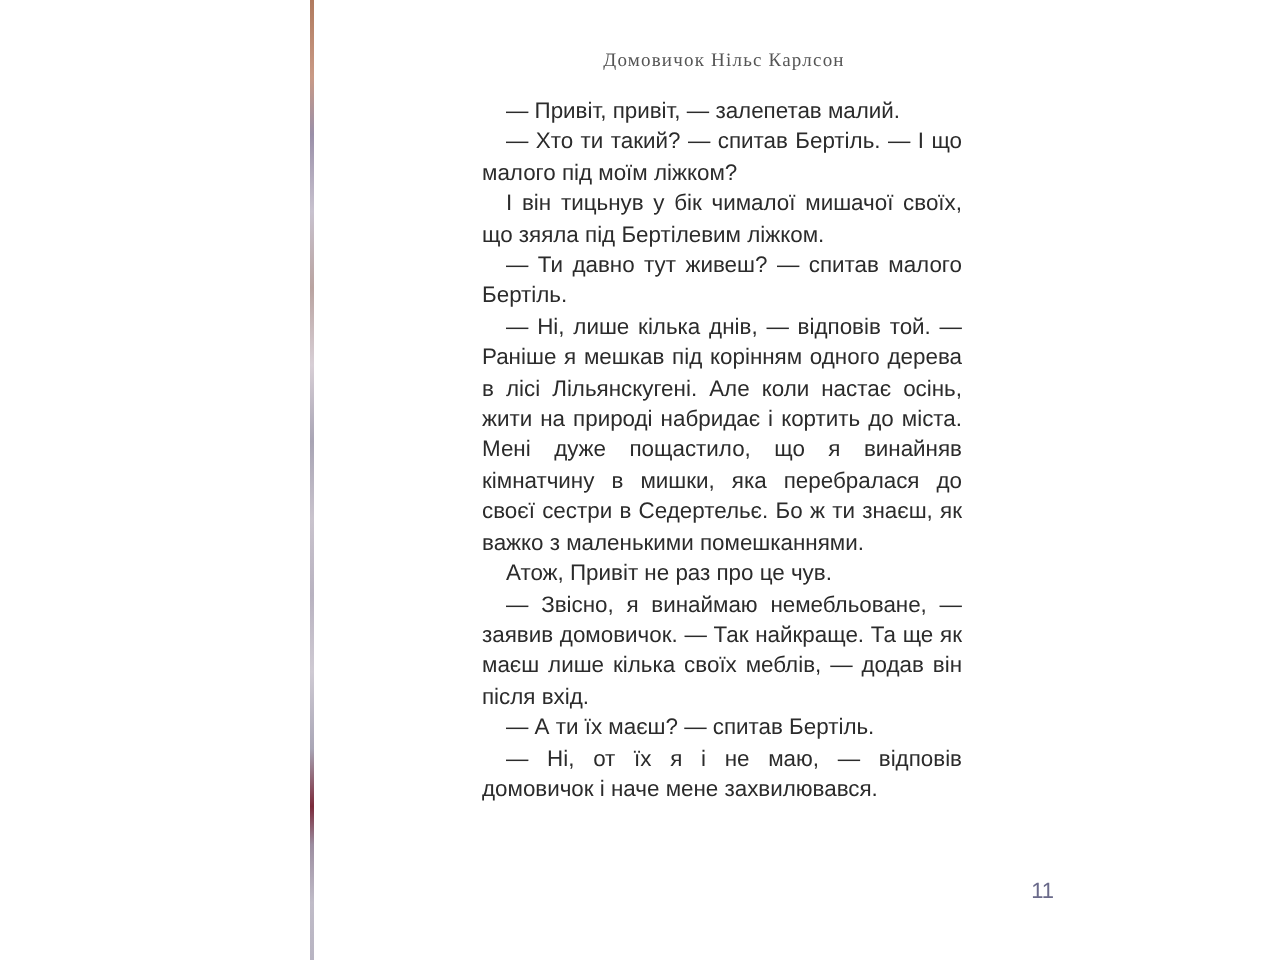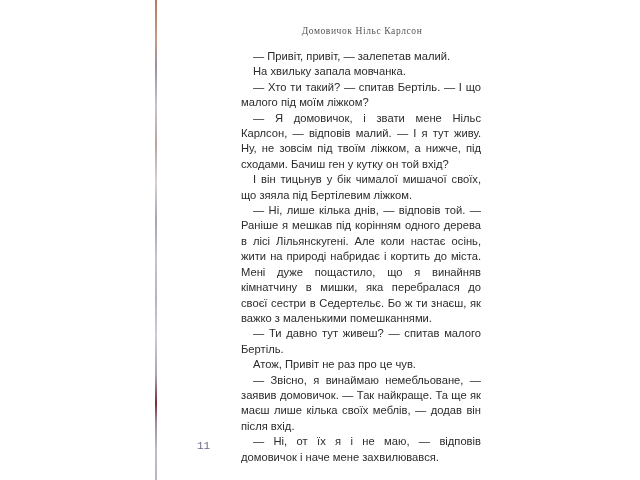--- a/index.html
+++ b/index.html
@@ -62,43 +62,42 @@
     .text-block p {
       margin: 0;
       text-indent: 12px;
       hyphens: manual;
     }
     .page-number {
       position: absolute;
       left: 0;
       top: 440px;
       width: 330px;
-      text-align: left;
-      font-family: Liberation Mono, monospace;
+      text-align: right;
+      font-family: Liberation Sans, sans-serif;
       font-size: 11px;
       color: #6a6a8a;
     }
   </style>
 </head>
 <body>
 
 <div class="stage">
   <div class="spine-strip"></div>
   <div class="page">
     <div class="running-head">Домовичок Нільс Карлсон</div>
 
     <div class="text-block">
       <p>— Привіт, привіт, — залепетав малий.</p>
-      <p>На хвильку запала мовчанка.</p>
       <p>— Хто ти такий? — спитав Бертіль. — І що малого під моїм ліжком?</p>
-      <p>— Я домовичок, і звати мене Нільс Карлсон, — відповів малий. — І я тут живу. Ну, не зовсім під твоїм ліжком, а нижче, під сходами. Бачиш ген у кутку он той вхід?</p>
       <p>І він тицьнув у бік чималої мишачої своїх, що зяяла під Бертілевим ліжком.</p>
+      <p>— Ти давно тут живеш? — спитав малого Бертіль.</p>
       <p>— Ні, лише кілька днів, — відповів той. — Раніше я мешкав під корінням одного дерева в лісі Ліль­янскугені. Але коли настає осінь, жити на природі набридає і кортить до міста. Мені дуже пощастило, що я винайняв кімнатчину в мишки, яка перебралася до своєї сестри в Седертельє. Бо ж ти знаєш, як важко з маленькими помешканнями.</p>
-      <p>— Ти давно тут живеш? — спитав малого Бертіль.</p>
       <p>Атож, Привіт не раз про це чув.</p>
       <p>— Звісно, я винаймаю немебльоване, — заявив домовичок. — Так найкраще. Та ще як маєш лише кілька своїх меблів, — додав він після вхід.</p>
+      <p>— А ти їх маєш? — спитав Бертіль.</p>
       <p>— Ні, от їх я і не маю, — відповів домовичок і наче мене захвилювався.</p>
 
     </div>
 
     <div class="page-number">11</div>
   </div>
 </div>
 
 </body></html>

